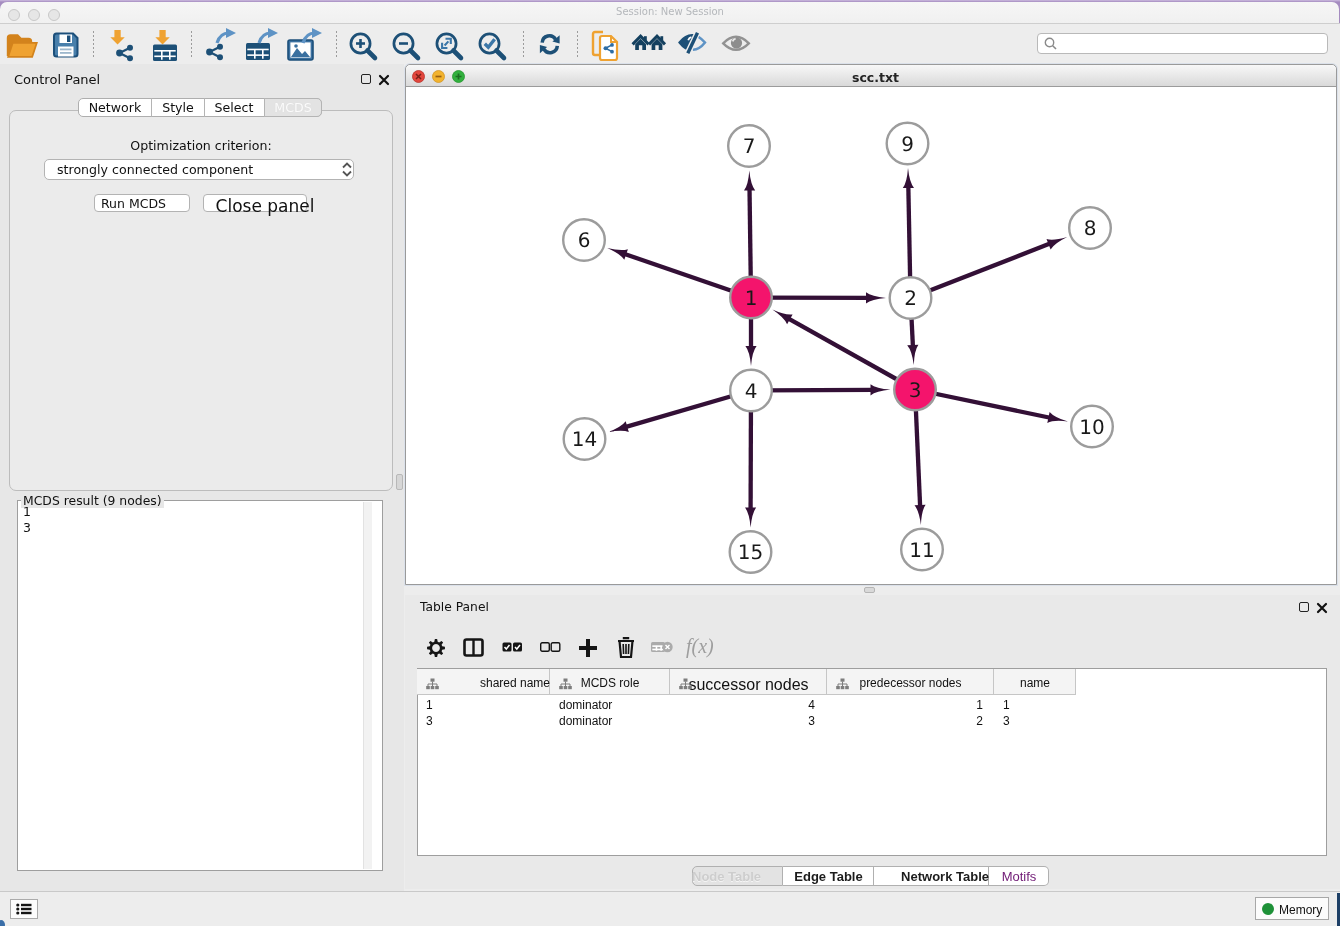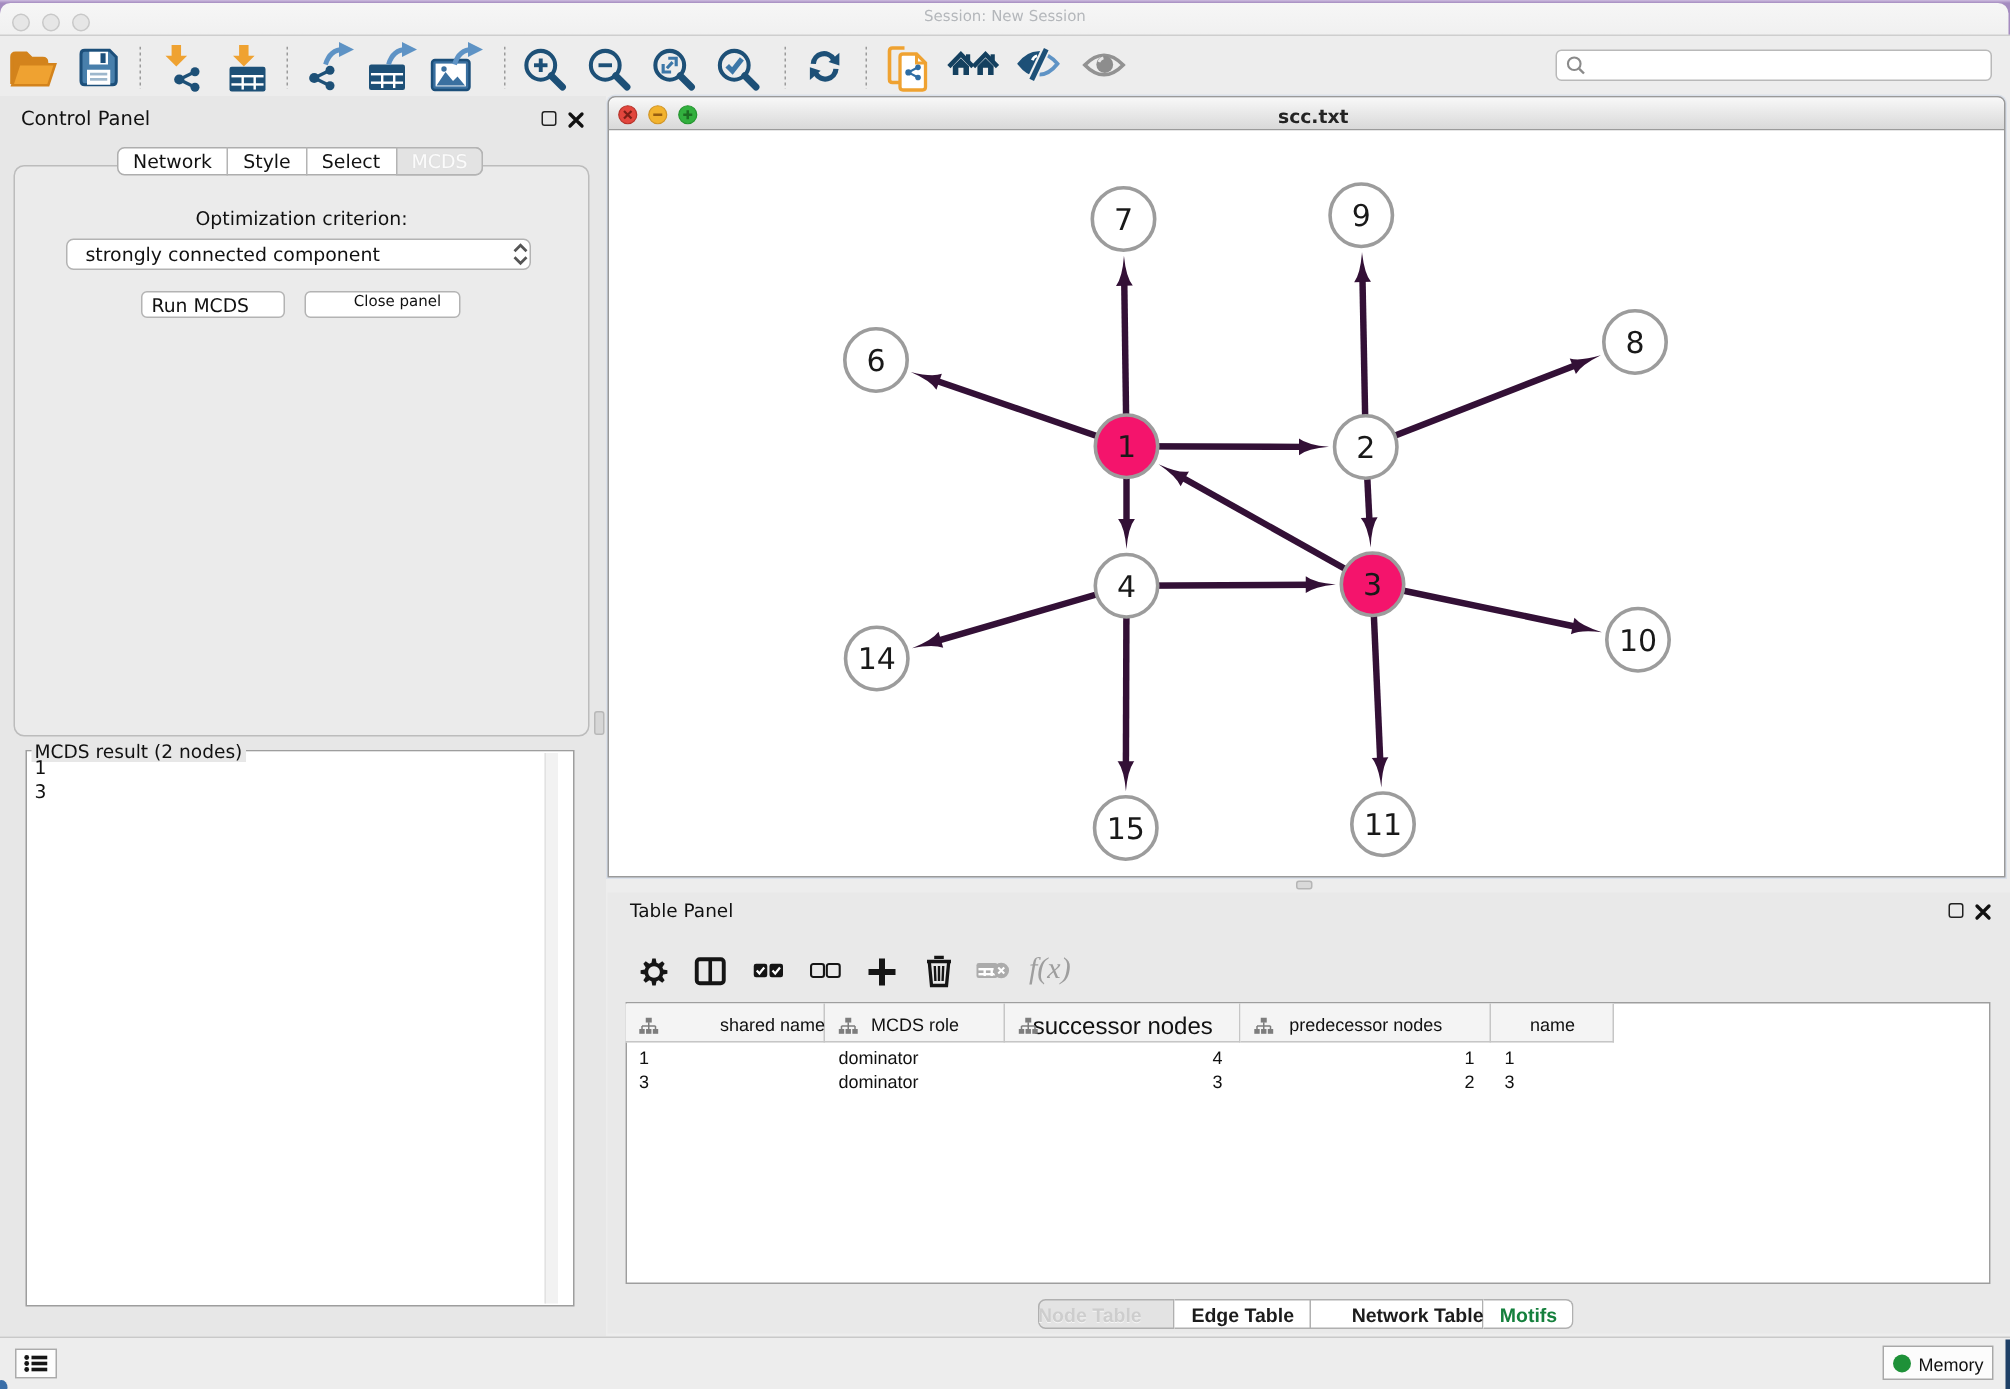--- a/index.html
+++ b/index.html
@@ -216,25 +216,25 @@
 <div class="tx lg" style="left:9px;top:138px;width:384px;text-align:center;font-size:12.6px">Optimization criterion:</div>
 <div class="abs" style="left:44px;top:159px;width:310px;height:21px;background:#fff;border:1px solid #b3b3b3;border-radius:5px"></div>
 <div class="tx lg" style="left:57px;top:162px;font-size:12.6px">strongly connected component</div>
 <svg class="abs" style="left:341px;top:162px" width="12" height="15">
     <path d="M2 5.5 L6 1.5 L10 5.5" fill="none" stroke="#555" stroke-width="1.8"></path>
     <path d="M2 9.5 L6 13.5 L10 9.5" fill="none" stroke="#555" stroke-width="1.8"></path>
   </svg>
 <div class="abs" style="left:94px;top:194px;width:96px;height:18px;background:#fff;border:1px solid #b3b3b3;border-radius:4px"></div>
 <div class="tx lg" style="left:94px;top:196px;width:79px;text-align:center;font-size:12.5px">Run MCDS</div>
 <div class="abs" style="left:203px;top:194px;width:104px;height:18px;background:#fff;border:1px solid #b3b3b3;border-radius:4px"></div>
-<div class="tx lg" style="left:203px;top:196px;width:124px;text-align:center;font-size:10px">Close panel</div>
+<div class="tx lg" style="left:203px;top:196px;width:124px;text-align:center;font-size:17px">Close panel</div>
 
 <div class="abs" style="left:17px;top:500px;width:366px;height:371px;border:1px solid #9e9e9e"></div>
 <div class="abs" style="left:18px;top:501px;width:364px;height:369px;background:#fff"></div>
-<div class="tx lg" style="left:21px;top:493px;font-size:12.4px;background:#e7e7e7;padding:0 2px">MCDS result (2 nodes)</div>
+<div class="tx lg" style="left:21px;top:493px;font-size:12.4px;background:#e7e7e7;padding:0 2px">MCDS result (9 nodes)</div>
 <div class="tx lg" style="left:23px;top:504px;font-size:12.5px;line-height:16px">1<br>3</div>
 <div class="abs" style="left:363px;top:502px;width:9px;height:367px;background:#f2f2f2;border-left:1px solid #e2e2e2"></div>
 
 <div class="abs" style="left:396px;top:474px;width:7px;height:16px;background:#d6d6d6;border:1px solid #b8b8b8;border-radius:2px"></div>
 
 <div class="abs" style="left:405px;top:64px;width:932px;height:521px;background:#fff;border:1px solid #9a9a9a;border-radius:5px 5px 0 0;box-shadow:0 0 0 1px #dbe1ea"></div>
 <div class="abs" style="left:406px;top:65px;width:930px;height:22px;background:linear-gradient(#f8f8f8,#d9d9d9);border-bottom:1px solid #9b9b9b;border-radius:5px 5px 0 0"></div>
 <div class="tx lg" style="left:410px;top:70px;width:931px;text-align:center;font-size:12.5px;font-weight:bold;color:#242424">scc.txt</div>
 <svg class="abs" style="left:412px;top:70px" width="54" height="13">
 <circle cx="6.5" cy="6.5" r="6" fill="#e2463d" stroke="#b73229" stroke-width="0.8"></circle>
@@ -409,21 +409,21 @@
 <div class="tx" style="left:827px;top:714px;width:156px;text-align:right;font-size:12px">2</div>
 <div class="tx" style="left:1003px;top:714px;font-size:12px">3</div>
 
 <div class="abs" style="left:692px;top:866px;width:91px;height:20px;background:#e3e3e3;border:1px solid #b0b0b0;border-radius:5px 0 0 5px"></div>
 <div class="tx" style="left:692px;top:869px;width:91px;font-size:13px;font-weight:bold;color:#cdcdcd;text-shadow:0 1px 0 #f5f5f5">Node Table</div>
 <div class="abs" style="left:783px;top:866px;width:91px;height:20px;background:#fff;border:1px solid #b0b0b0;border-left:none"></div>
 <div class="tx" style="left:783px;top:869px;width:91px;text-align:center;font-size:13px;font-weight:bold;color:#1c1c1c">Edge Table</div>
 <div class="abs" style="left:874px;top:866px;width:115px;height:20px;background:#fff;border:1px solid #b0b0b0;border-left:none"></div>
 <div class="tx" style="left:874px;top:869px;width:115px;text-align:right;font-size:13px;font-weight:bold;color:#1c1c1c">Network Table</div>
 <div class="abs" style="left:989px;top:866px;width:60px;height:20px;background:#fff;border:1px solid #b0b0b0;border-left:none;border-radius:0 5px 5px 0"></div>
-<div class="tx" style="left:989px;top:869px;width:60px;text-align:center;font-size:13px;font-weight:bold;color:#15803d">Motifs</div>
+<div class="tx" style="left:989px;top:869px;width:60px;text-align:center;font-size:13px;font-weight:normal;color:#701a75">Motifs</div>
 
 <div class="abs" style="left:0;top:891px;width:1340px;height:35px;background:#ededed;border-top:1px solid #c9c9c9"></div>
 <div class="abs" style="left:10px;top:899px;width:28px;height:20px;background:#fdfdfd;border:1px solid #ababab"></div>
 <svg class="abs" style="left:16px;top:903px" width="16" height="12">
 <circle cx="1.8" cy="2" r="1.6" fill="#151515"></circle>
     <rect x="5" y="0.8" width="10.5" height="2.4" fill="#151515"></rect>
 <circle cx="1.8" cy="6" r="1.6" fill="#151515"></circle>
     <rect x="5" y="4.8" width="10.5" height="2.4" fill="#151515"></rect>
 <circle cx="1.8" cy="10" r="1.6" fill="#151515"></circle>
     <rect x="5" y="8.8" width="10.5" height="2.4" fill="#151515"></rect>

